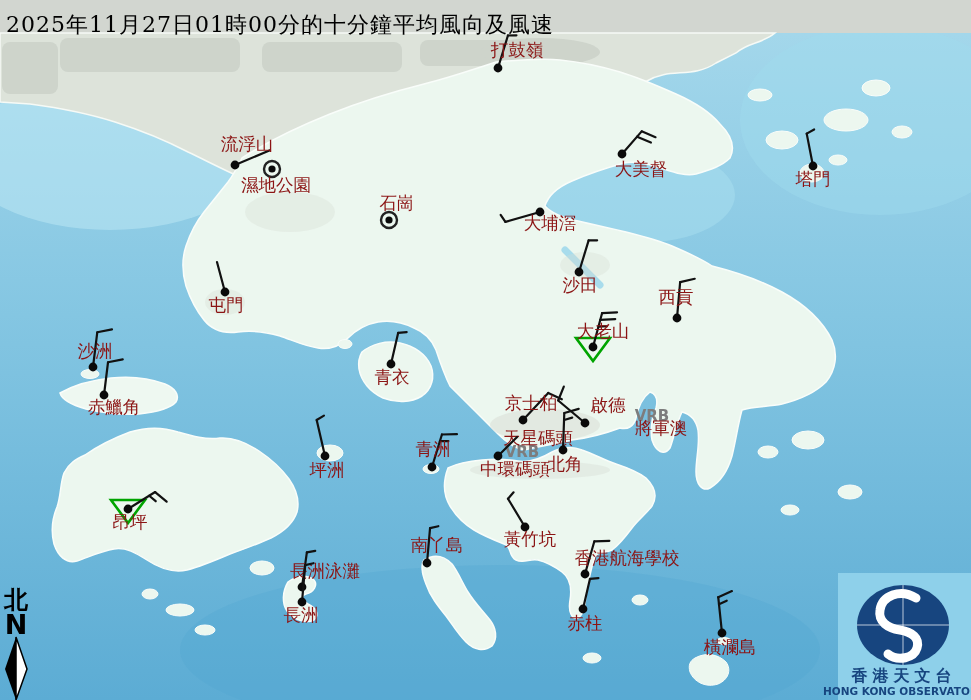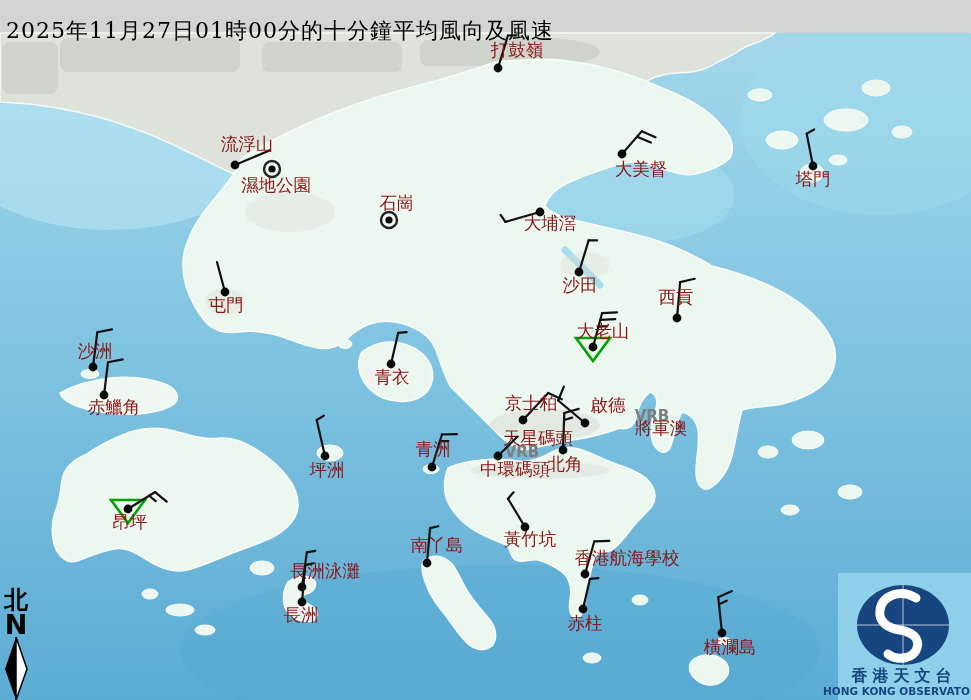--- a/index.html
+++ b/index.html
@@ -1,19 +1,19 @@
 <!DOCTYPE html>
 <html><head>
 <meta charset="utf-8">
 <style>
   html,body{margin:0;padding:0;background:#222;}
   #stage{position:relative;width:971px;height:700px;overflow:hidden;
          font-family:"DejaVu Sans",sans-serif;}
   #map-svg{position:absolute;left:0;top:0;}
-  #map-title{position:absolute;left:6px;top:16px;font-size:22px;color:#000;
+  #map-title{position:absolute;left:6px;top:10px;font-size:22px;color:#000;
              font-family:"DejaVu Serif","Liberation Serif",serif;
              letter-spacing:1px;white-space:nowrap;}
   .st-label{font-family:"DejaVu Serif","Liberation Serif",serif;}
 </style>
 </head>
 <body>
 
 <div id="stage">
   <svg id="map-svg" width="971" height="700" viewBox="0 0 971 700">
     <defs>

